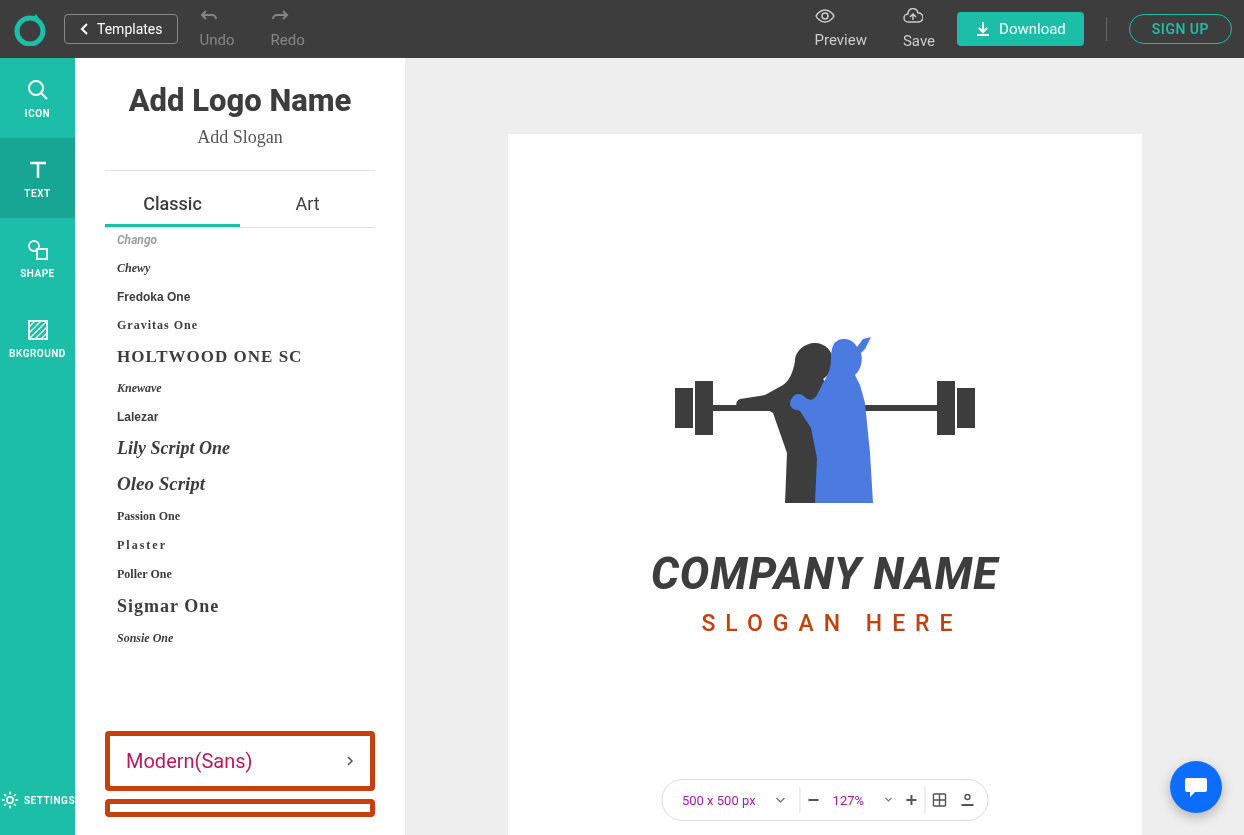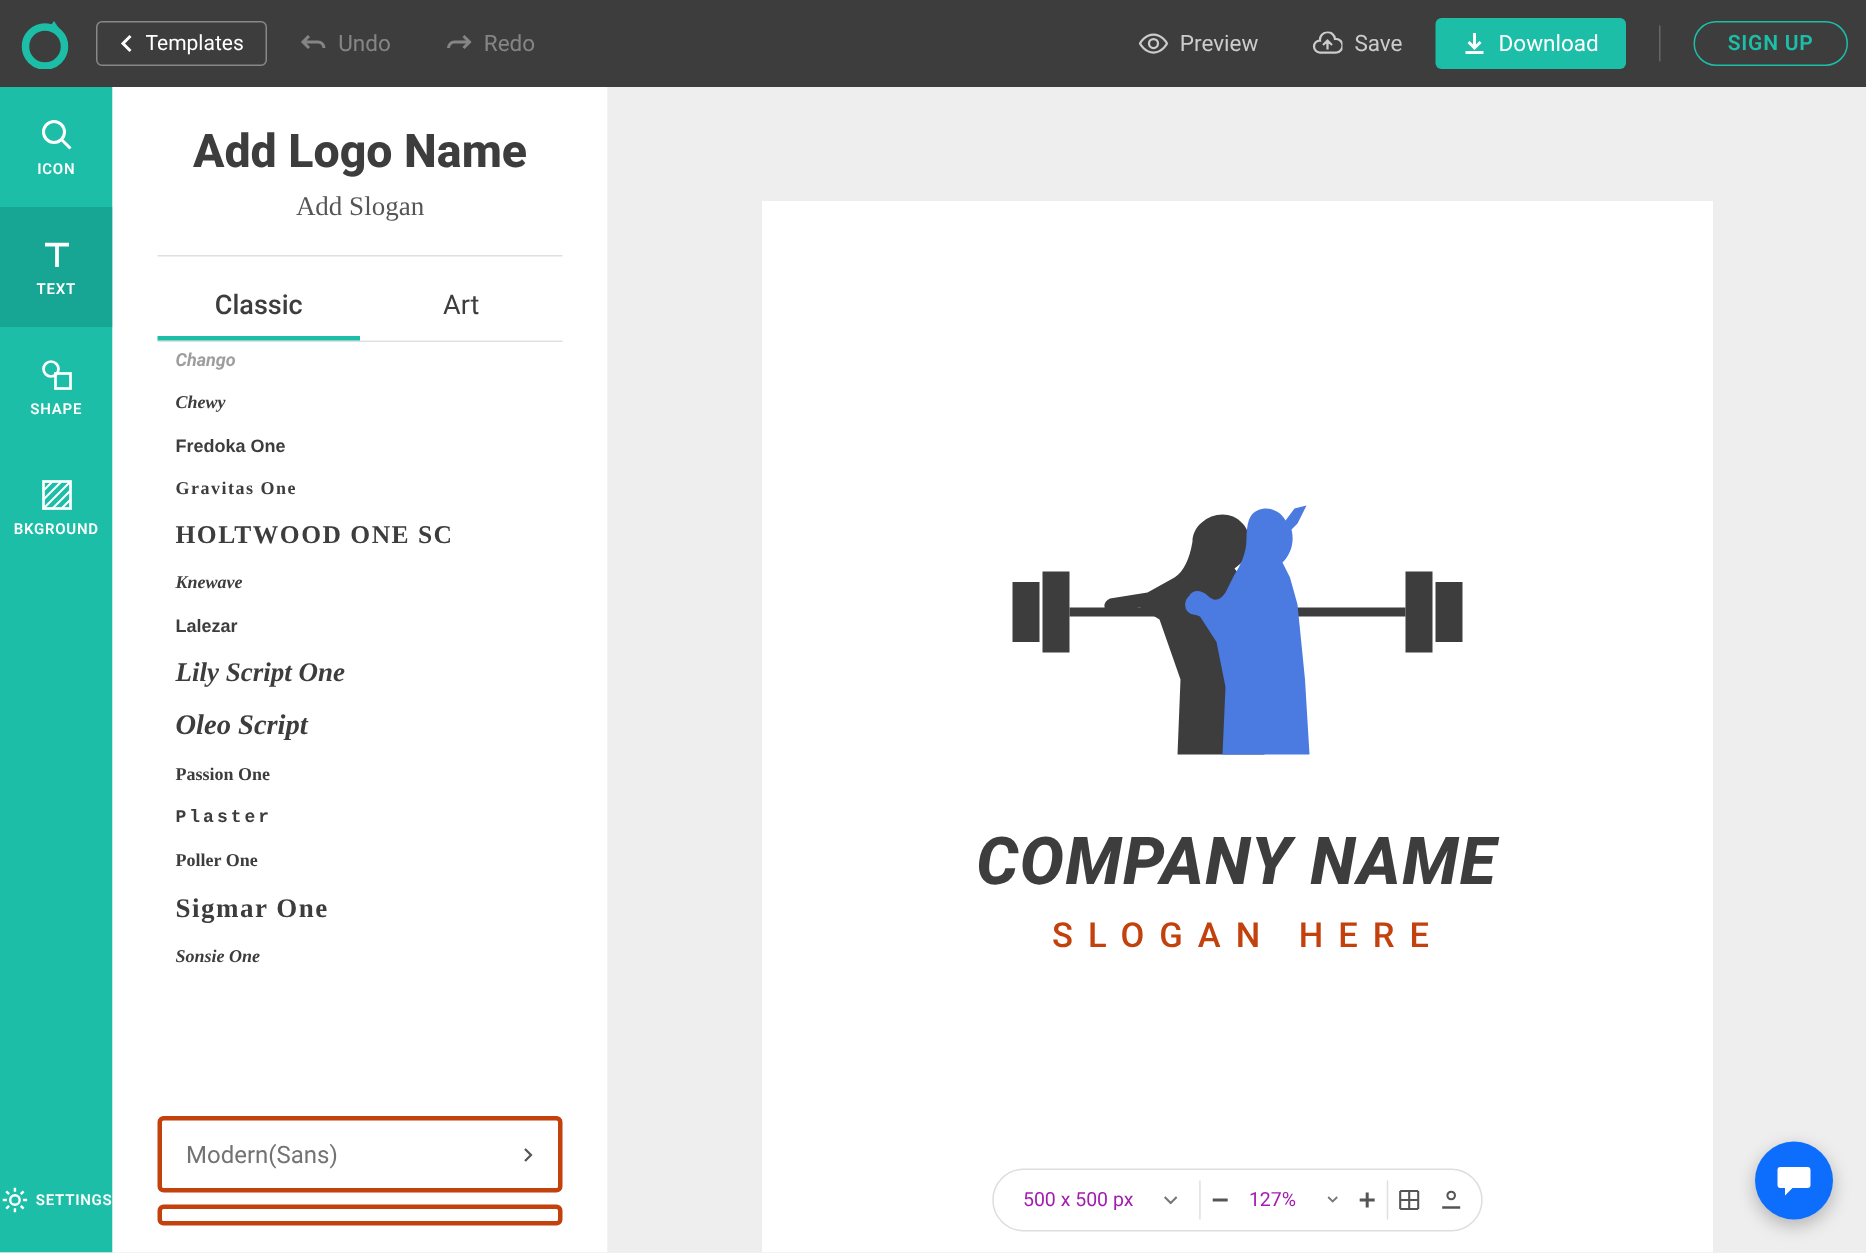--- a/index.html
+++ b/index.html
@@ -1,21 +1,21 @@
 <!DOCTYPE html>
 <html><head>
 <meta charset="utf-8">
 <style>
 * { margin: 0; padding: 0; box-sizing: border-box; font-family: -apple-system, BlinkMacSystemFont, "Segoe UI", Roboto, sans-serif; }
 body { width: 1244px; height: 835px; overflow: hidden; background: #f0f0f0; }
 
 .topbar { height: 58px; background: #3d3d3d; display: flex; align-items: center; padding: 0 12px; gap: 8px; }
 .logo { width: 36px; height: 36px; display: flex; align-items: center; justify-content: center; margin-right: 8px; }
 .templates-btn { border: 1px solid #888; background: transparent; color: #fff; padding: 6px 14px; border-radius: 4px; display: flex; align-items: center; gap: 8px; font-size: 14px; cursor: pointer; }
-.top-action { background: transparent; border: none; color: #ccc; display: flex; align-items: center; gap: 8px; padding: 6px 14px; font-size: 15px; cursor: pointer; }
+.top-action { background: transparent; border: none; color: #ccc; display: flex; gap: 8px; padding: 6px 14px; font-size: 15px; cursor: pointer; flex-direction: column; }
 .top-action.disabled { opacity: 0.5; }
 .spacer { flex: 1; }
 .download-btn { background: #1dbea8; color: #fff; border: none; padding: 8px 18px; border-radius: 4px; display: flex; align-items: center; gap: 8px; font-size: 15px; cursor: pointer; }
 .signup-btn { border: 1px solid #1dbea8; background: transparent; color: #1dbea8; padding: 6px 22px; border-radius: 18px; font-size: 14px; font-weight: 600; cursor: pointer; letter-spacing: 0.5px; }
 .vdivider { width: 1px; height: 24px; background: #666; margin: 0 14px; }
 
 .main { display: flex; height: calc(100% - 58px); }
 
 .sidebar-nav { width: 75px; background: #1dbea8; display: flex; flex-direction: column; }
 .nav-item { display: flex; flex-direction: column; align-items: center; justify-content: center; height: 80px; color: #fff; font-size: 10px; font-weight: 600; letter-spacing: 0.5px; cursor: pointer; gap: 6px; }
@@ -25,21 +25,21 @@
 
 .panel { width: 330px; background: #fff; display: flex; flex-direction: column; padding: 24px 30px 18px; overflow: hidden; }
 .logo-name-btn { font-size: 31px; font-weight: 800; color: #3d3d3d; text-align: center; cursor: pointer; margin-bottom: 8px; }
 .slogan-btn { font-size: 18px; color: #555; text-align: center; cursor: pointer; font-family: Georgia, serif; }
 .panel-divider { height: 1px; background: #e0e0e0; margin: 22px 0 14px; }
 .tabs { display: flex; border-bottom: 1px solid #e0e0e0; }
 .tab { flex: 1; text-align: center; padding: 8px 0 10px; font-size: 18px; color: #3d3d3d; cursor: pointer; border-bottom: 3px solid transparent; }
 .tab.active { border-bottom: 3px solid #1dbea8; font-weight: 500; }
 .font-list { flex: 1; overflow-y: auto; padding: 12px 0 8px; }
 .font-item { font-size: 12px; color: #3d3d3d; padding: 7px 12px; cursor: pointer; font-weight: 700; }
-.select-row { border: 3px solid #c2410c; border-radius: 4px; padding: 13px 16px; display: flex; align-items: center; justify-content: space-between; font-size: 16px; color: #737373; cursor: pointer; margin-top: 4px; }
+.select-row { border: 5px solid #c2410c; border-radius: 4px; padding: 13px 16px; display: flex; align-items: center; justify-content: space-between; font-size: 20px; color: #be185d; cursor: pointer; margin-top: 4px; }
 
 .canvas-area { flex: 1; background: #eeeeee; position: relative; display: flex; flex-direction: column; align-items: center; }
 .canvas { width: 634px; height: 801px; background: #fff; margin-top: 76px; display: flex; flex-direction: column; align-items: center; justify-content: center; }
 .logo-graphic { width: 320px; height: 180px; margin-bottom: 35px; }
 .company-name { font-size: 44px; font-weight: 800; font-style: italic; color: #3d3d3d; letter-spacing: 1px; }
 .slogan-text { font-size: 23px; color: #c2410c; letter-spacing: 10px; font-weight: 500; margin-top: 10px; margin-left: 15px; }
 
 .bottom-toolbar { position: absolute; bottom: 14px; left: 50%; transform: translateX(-50%); background: #fff; border: 1px solid #ddd; border-radius: 22px; height: 42px; display: flex; align-items: center; padding: 0 6px; }
 .tb-seg { display: flex; align-items: center; padding: 0 14px; gap: 20px; height: 100%; font-size: 13px; color: #a21caf; }
 .tb-btn { background: transparent; border: none; cursor: pointer; padding: 6px; color: #555; display: flex; align-items: center; }
@@ -152,21 +152,21 @@
       <div class="font-item" style="font-style:italic;margin-top:-14px;opacity:0.5">Chango</div>
       <div class="font-item" style="font-family:'Comic Sans MS',cursive;font-style:italic">Chewy</div>
       <div class="font-item" style="font-family:Arial;font-weight:900">Fredoka One</div>
       <div class="font-item" style="font-family:Georgia;font-weight:900;letter-spacing:1px">Gravitas One</div>
       <div class="font-item" style="font-family:Georgia;font-weight:900;font-size:17px;letter-spacing:1px">HOLTWOOD ONE SC</div>
       <div class="font-item" style="font-family:'Brush Script MT',cursive;font-style:italic">Knewave</div>
       <div class="font-item" style="font-family:Arial;font-weight:900">Lalezar</div>
       <div class="font-item" style="font-family:'Snell Roundhand',cursive;font-style:italic;font-size:18px">Lily Script One</div>
       <div class="font-item" style="font-family:Georgia;font-style:italic;font-size:19px">Oleo Script</div>
       <div class="font-item" style="font-family:Impact;font-weight:900">Passion One</div>
-      <div class="font-item" style="font-family:Liberation Mono, monospace;font-weight:900;letter-spacing:2px">Plaster</div>
+      <div class="font-item" style="font-family:Liberation Serif, serif;font-weight:900;letter-spacing:2px">Plaster</div>
       <div class="font-item" style="font-family:Georgia;font-weight:900">Poller One</div>
       <div class="font-item" style="font-family:Impact;font-weight:900;letter-spacing:1px;font-size:18px">Sigmar One</div>
       <div class="font-item" style="font-family:Georgia;font-style:italic;font-weight:900">Sonsie One</div>
     </div>
     <div class="select-row">
       <span>Modern(Sans)</span>
       <svg width="8" height="12" viewBox="0 0 8 12">
           <path d="M2 2 L6 6 L2 10" stroke="#555" stroke-width="1.5" fill="none"></path>
         </svg>
     </div>

